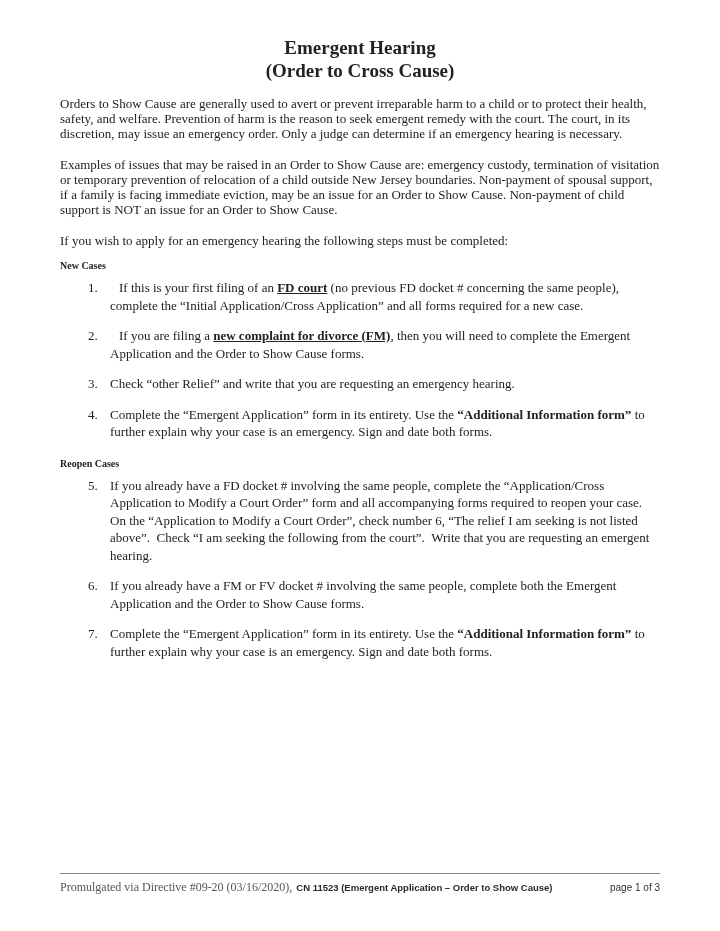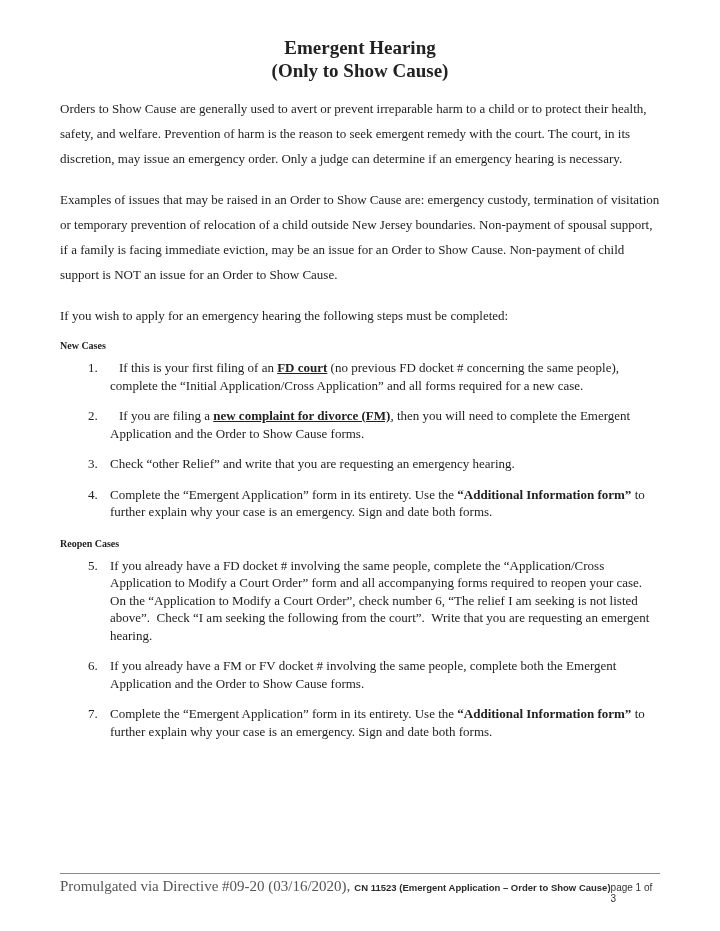--- a/index.html
+++ b/index.html
@@ -20,21 +20,21 @@
   }
   .title {
     text-align: center;
     font-weight: bold;
     font-size: 19px;
     line-height: 23px;
     margin: 0 0 14px 0;
   }
   .para {
     font-size: 13px;
-    line-height: 25px;
+    line-height: 15px;
     margin: 0 0 16px 0;
   }
   .para.last-intro { margin-bottom: 8px; }
   .sec-heading {
     font-size: 10px;
     line-height: 20px;
     font-weight: bold;
     margin: 0 0 3px 0;
   }
   .items { margin: 0 0 4px 0; }
@@ -60,21 +60,21 @@
     top: 873px;
     border-top: 1px solid #888888;
     padding-top: 3px;
     display: flex;
     justify-content: space-between;
     align-items: baseline;
   }
   .footer-left { white-space: nowrap; }
   .footer-promulgated {
     font-family: "Liberation Serif", serif;
-    font-size: 15px;
+    font-size: 12px;
     color: #555555;
   }
   .footer-formid {
     font-family: Liberation Sans, sans-serif;
     font-size: 9.5px;
     font-weight: bold;
     color: #2a2a2a;
   }
   .footer-page {
     font-family: "Liberation Sans", sans-serif;
@@ -83,21 +83,21 @@
   }
 </style>
 </head>
 <body>
 
 <div class="page">
   <div class="content">
 
     <h1 class="title">
       <span>Emergent Hearing</span><br>
-      <span>(Only to Show Cause)</span>
+      <span>(Order to Cross Cause)</span>
     </h1>
 
     <p class="para">Orders to Show Cause are generally used to avert or prevent irreparable harm to a child or to protect their health, safety, and welfare. Prevention of harm is the reason to seek emergent remedy with the court. The court, in its discretion, may issue an emergency order. Only a judge can determine if an emergency hearing is necessary.</p>
     <p class="para">Examples of issues that may be raised in an Order to Show Cause are: emergency custody, termination of visitation or temporary prevention of relocation of a child outside New Jersey boundaries. Non-payment of spousal support, if a family is facing immediate eviction, may be an issue for an Order to Show Cause. Non-payment of child support is NOT an issue for an Order to Show Cause.</p>
     <p class="para last-intro">If you wish to apply for an emergency hearing the following steps must be completed:</p>
 
     <h2 class="sec-heading">New Cases</h2>
     <div class="items">
         <div class="item">
           <span class="num">1.</span>

